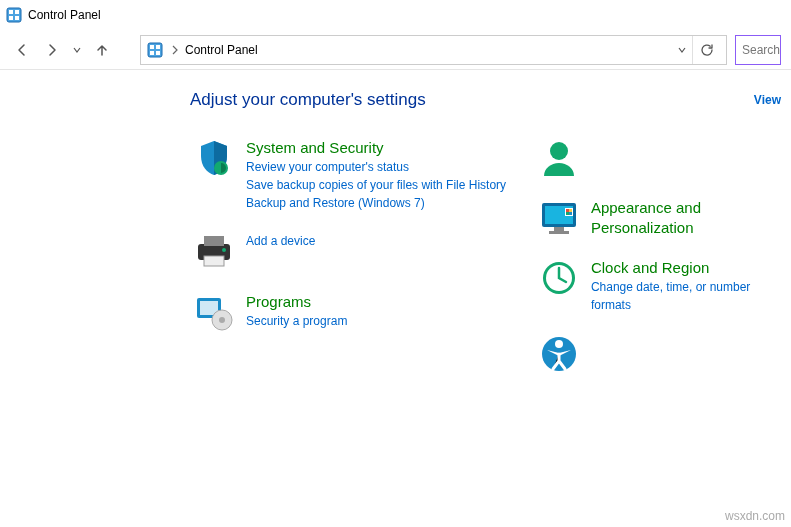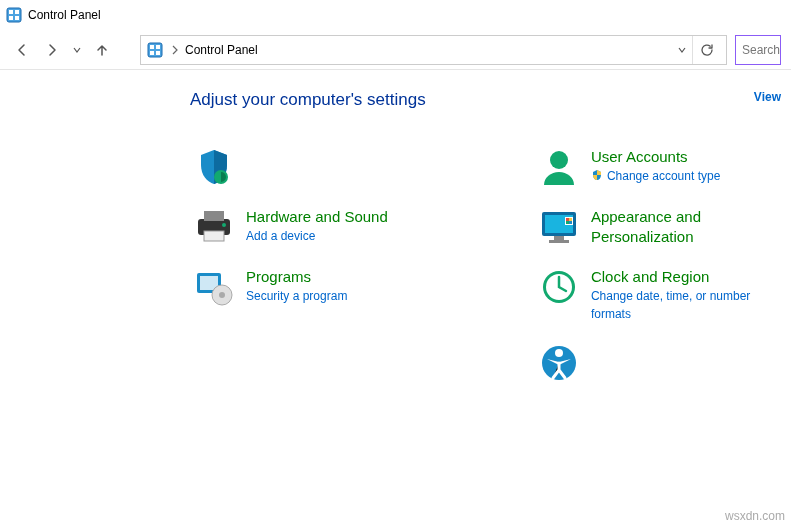--- a/index.html
+++ b/index.html
@@ -13,21 +13,21 @@
     .dropdown-arrow { width: 14px; height: 24px; display: flex; align-items: center; justify-content: center; margin-right: 6px; }
     .addressbar { flex: 1; height: 30px; border: 1px solid #ccc; display: flex; align-items: center; padding: 0 6px; margin-left: 20px; margin-right: 8px; }
     .addressbar .cp-icon { width: 16px; height: 16px; margin-right: 6px; flex-shrink: 0; }
     .addressbar .chevron { width: 12px; display: flex; align-items: center; justify-content: center; color: #666; }
     .addressbar .crumb { padding: 0 4px; }
     .addressbar-spacer { flex: 1; }
     .addressbar .dd { width: 20px; display: flex; align-items: center; justify-content: center; }
     .refresh-btn { width: 28px; height: 28px; display: flex; align-items: center; justify-content: center; border-left: 1px solid #e0e0e0; }
     .searchbox { width: 46px; height: 30px; border: 1px solid #8b5cf6; display: flex; align-items: center; padding: 0 6px; color: #777; overflow: hidden; }
     .content { padding: 20px 0 0 190px; position: relative; }
-    .heading-row { display: flex; justify-content: space-between; align-items: flex-start; padding-right: 10px; margin-bottom: 31px; }
+    .heading-row { display: flex; justify-content: space-between; align-items: center; padding-right: 10px; margin-bottom: 22px; }
     .heading { color: #003399; font-size: 17px; font-weight: 400; }
     .view-link { color: #0066cc; font-size: 12px; font-weight: bold; }
     .columns { display: flex; }
     .col-left { width: 350px; padding-right: 10px; }
     .col-right { width: 260px; }
     .category { display: flex; padding: 6px 4px 14px 4px; position: relative; }
     .category.highlighted { border: 2px solid #d00000; padding: 4px 2px 12px 2px; }
     .cat-icon { width: 40px; height: 40px; margin-right: 12px; flex-shrink: 0; }
     .cat-body { flex: 1; }
     .cat-title { color: #008000; font-size: 15px; font-weight: 400; line-height: 20px; cursor: pointer; }
@@ -118,34 +118,39 @@
 
       <div class="category">
         <span class="cat-icon">
           <svg viewBox="0 0 40 40" width="40" height="40">
               <path d="M20 3 L33 8 V18 C33 28 27 35 20 37 C13 35 7 28 7 18 V8 Z" fill="#1a8cc8"></path>
               <path d="M20 3 L33 8 V18 C33 28 27 35 20 37 V3 Z" fill="#0d6ba0"></path>
               <circle cx="27" cy="30" r="7" fill="#12a96f"></circle>
               <path d="M27 25 a5 5 0 1 1 0 10 Z" fill="#0a7d50"></path>
             </svg>
         </span>
+        <div class="cat-body">
+          <div class="cat-title">System and Security</div>
+          <span class="cat-link">Review your computer's status</span>
+          <span class="cat-link">Save backup copies of your files with File History</span>
+          <span class="cat-link">Backup and Restore (Windows 7)</span>
+        </div>
       </div>
 
 
       <div class="category">
         <span class="cat-icon">
           <svg viewBox="0 0 40 40" width="40" height="40">
               <rect x="4" y="12" width="32" height="16" rx="3" fill="#333"></rect>
               <rect x="10" y="4" width="20" height="10" fill="#888"></rect>
               <rect x="10" y="24" width="20" height="10" fill="#eee" stroke="#999"></rect>
               <circle cx="30" cy="18" r="2" fill="#12a96f"></circle>
             </svg>
         </span>
         <div class="cat-body">
-          <div class="cat-title">Hardware and Sound</div>
           <span class="cat-link">Add a device</span>
         </div>
       </div>
 
       <div class="category">
         <span class="cat-icon">
           <svg viewBox="0 0 40 40" width="40" height="40">
               <rect x="3" y="6" width="24" height="20" rx="2" fill="#1a8cc8"></rect>
               <rect x="6" y="9" width="18" height="14" fill="#cfe8f5"></rect>
               <circle cx="28" cy="28" r="10" fill="#e0e0e0" stroke="#aaa"></circle>
@@ -162,31 +167,20 @@
 
     <div class="col-right">
 
       <div class="category">
         <span class="cat-icon">
           <svg viewBox="0 0 40 40" width="40" height="40">
               <circle cx="20" cy="13" r="9" fill="#12a96f"></circle>
               <path d="M5 38 a15 13 0 0 1 30 0 Z" fill="#12a96f"></path>
             </svg>
         </span>
-        <div class="cat-body">
-          <div class="cat-title">User Accounts</div>
-          <div style="display:flex;align-items:center;gap:4px;">
-            <span><svg width="12" height="12" viewBox="0 0 12 12">
-                  <path d="M6 1 L10 3 V6 C10 9 8 11 6 11 C4 11 2 9 2 6 V3 Z" fill="#1a8cc8"></path>
-                  <path d="M6 1 L10 3 V6 H6 Z" fill="#f6c947"></path>
-                  <path d="M6 6 H2 V6 C2 9 4 11 6 11 Z" fill="#f6c947"></path>
-                </svg></span>
-            <span class="cat-link" style="display:inline">Change account type</span>
-          </div>
-        </div>
       </div>
 
       <div class="category">
         <span class="cat-icon">
           <svg viewBox="0 0 40 40" width="40" height="40">
               <rect x="3" y="5" width="34" height="24" rx="2" fill="#0d6ba0"></rect>
               <rect x="6" y="8" width="28" height="18" fill="#19b4e0"></rect>
               <rect x="15" y="29" width="10" height="4" fill="#888"></rect>
               <rect x="10" y="33" width="20" height="3" fill="#888"></rect>
               <rect x="26" y="10" width="8" height="8" fill="#fff"></rect>

